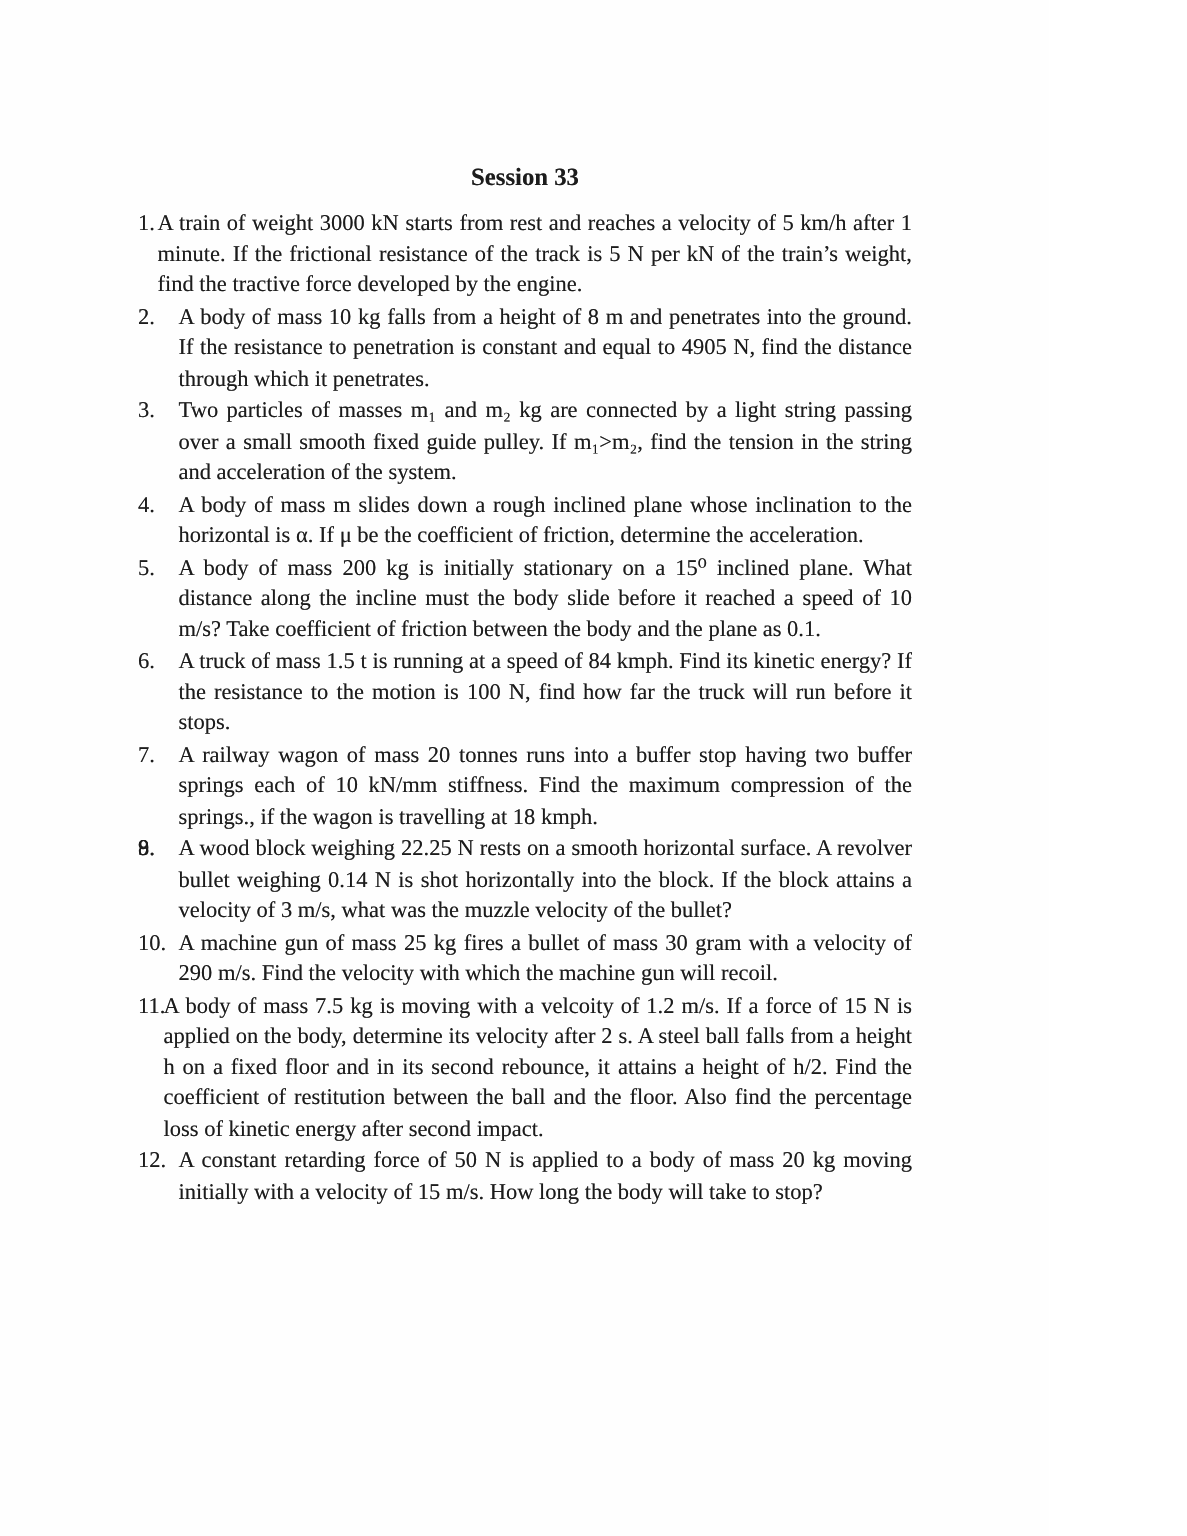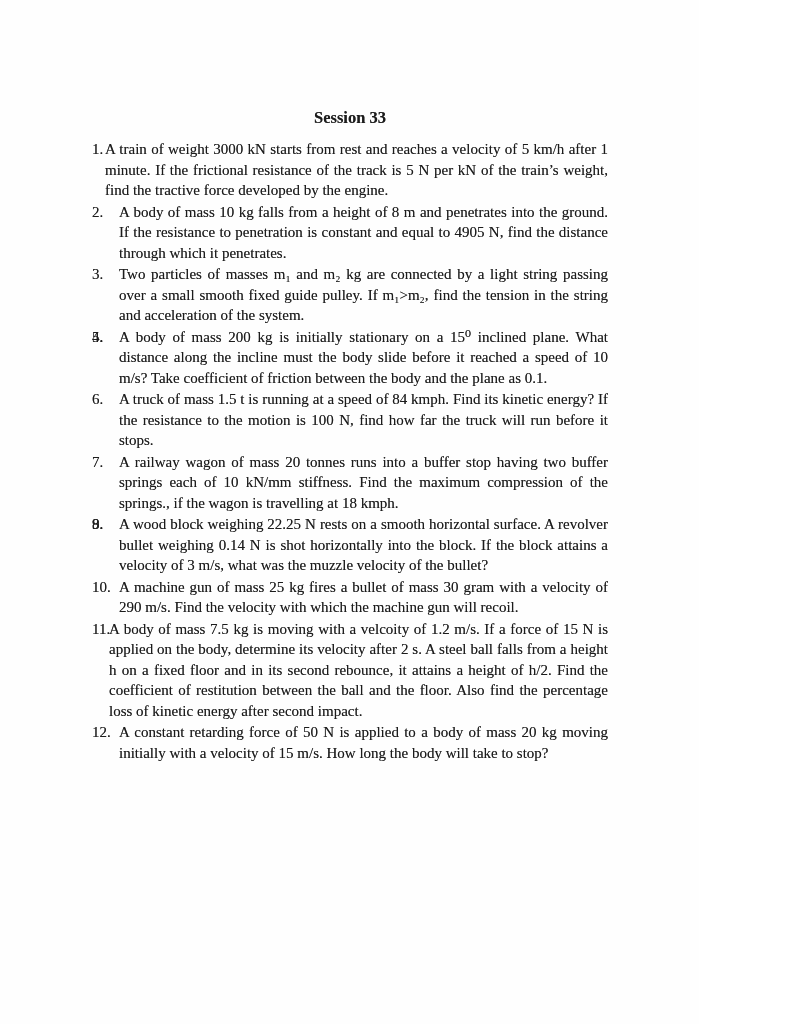--- a/index.html
+++ b/index.html
@@ -60,21 +60,21 @@
 </style>
 </head>
 <body>
 
 <div class="page">
   <h1 class="title">Session 33</h1>
   <ol class="problems">
       <li class="problem"><span class="num">1.</span><span class="text">A train of weight 3000 kN starts from rest and reaches a velocity of 5 km/h after 1 minute. If the frictional resistance of the track is 5 N per kN of the train’s weight, find the tractive force developed by the engine.</span></li>
       <li class="problem"><span class="num">2.</span><span class="text">A body of mass 10 kg falls from a height of 8 m and penetrates into the ground. If the resistance to penetration is constant and equal to 4905 N, find the distance through which it penetrates.</span></li>
       <li class="problem"><span class="num">3.</span><span class="text">Two particles of masses m₁ and m₂ kg are connected by a light string passing over a small smooth fixed guide pulley. If m₁&gt;m₂, find the tension in the string and acceleration of the system.</span></li>
-      <li class="problem"><span class="num">4.</span></li>
+      <li class="problem"><span class="num">4.</span><span class="text">A body of mass m slides down a rough inclined plane whose inclination to the horizontal is α. If μ be the coefficient of friction, determine the acceleration.</span></li>
       <li class="problem"><span class="num">5.</span><span class="text">A body of mass 200 kg is initially stationary on a 15⁰ inclined plane. What distance along the incline must the body slide before it reached a speed of 10 m/s? Take coefficient of friction between the body and the plane as 0.1.</span></li>
       <li class="problem"><span class="num">6.</span><span class="text">A truck of mass 1.5 t is running at a speed of 84 kmph. Find its kinetic energy? If the resistance to the motion is 100 N, find how far the truck will run before it stops.</span></li>
       <li class="problem"><span class="num">7.</span><span class="text">A railway wagon of mass 20 tonnes runs into a buffer stop having two buffer springs each of 10 kN/mm stiffness. Find the maximum compression of the springs., if the wagon is travelling at 18 kmph.</span></li>
       <li class="problem"><span class="num">8.</span></li>
       <li class="problem"><span class="num">9.</span><span class="text">A wood block weighing 22.25 N rests on a smooth horizontal surface. A revolver bullet weighing 0.14 N is shot horizontally into the block. If the block attains a velocity of 3 m/s, what was the muzzle velocity of the bullet?</span></li>
       <li class="problem"><span class="num">10.</span><span class="text">A machine gun of mass 25 kg fires a bullet of mass 30 gram with a velocity of 290 m/s. Find the velocity with which the machine gun will recoil.</span></li>
       <li class="problem"><span class="num">11.</span><span class="text">A body of mass 7.5 kg is moving with a velcoity of 1.2 m/s. If a force of 15 N is applied on the body, determine its velocity after 2 s. A steel ball falls from a height h on a fixed floor and in its second rebounce, it attains a height of h/2. Find the coefficient of restitution between the ball and the floor. Also find the percentage loss of kinetic energy after second impact.</span></li>
       <li class="problem"><span class="num">12.</span><span class="text">A constant retarding force of 50 N is applied to a body of mass 20 kg moving initially with a velocity of 15 m/s. How long the body will take to stop?</span></li>
     </ol>
 </div>

